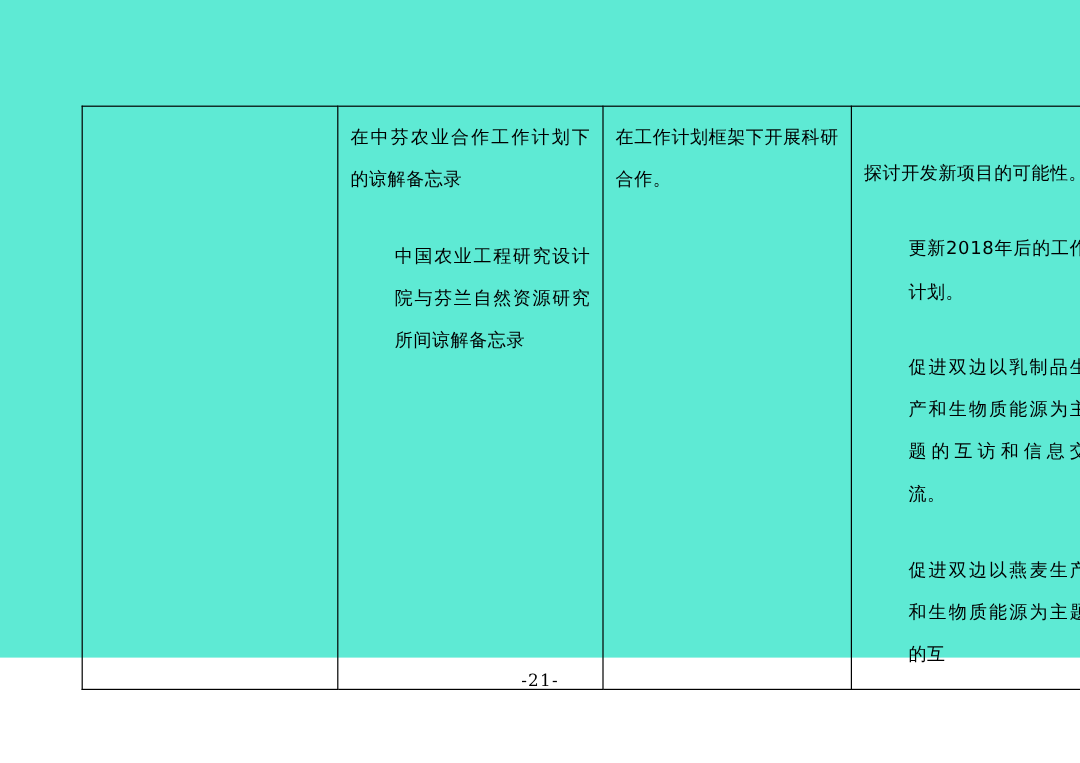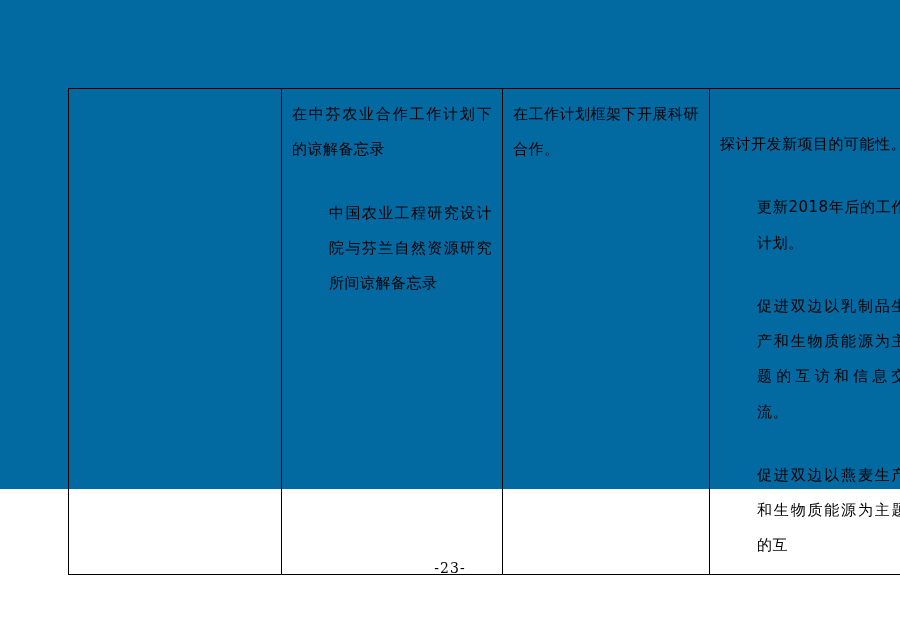--- a/index.html
+++ b/index.html
@@ -13,22 +13,22 @@
     font-family: "DejaVu Sans", sans-serif;
     color: #000000;
     position: relative;
     overflow: hidden;
   }
   .page {
     position: absolute;
     left: 0;
     top: 0;
     width: 900px;
-    height: 489px;
-    background: #0369a1;
+    height: 548px;
+    background: #5eead4;
   }
   .doc-table {
     position: absolute;
     left: 68px;
     top: 88px;
     width: 765px;
     border-collapse: collapse;
     table-layout: fixed;
   }
   .doc-table td {
@@ -100,15 +100,15 @@
             <p class="para">探讨开发新项目的可能性。</p>
             <p class="para">更新2018年后的工作计划。</p>
             <p class="para">促进双边以乳制品生产和生物质能源为主题的互访和信息交流。</p>
             <p class="para">促进双边以燕麦生产和生物质能源为主题的互</p>
           </div>
         </td>
       </tr>
     </tbody>
   </table>
 
-  <div class="page-number">-23-</div>
+  <div class="page-number">-21-</div>
 
 </div>
 
 </body></html>

